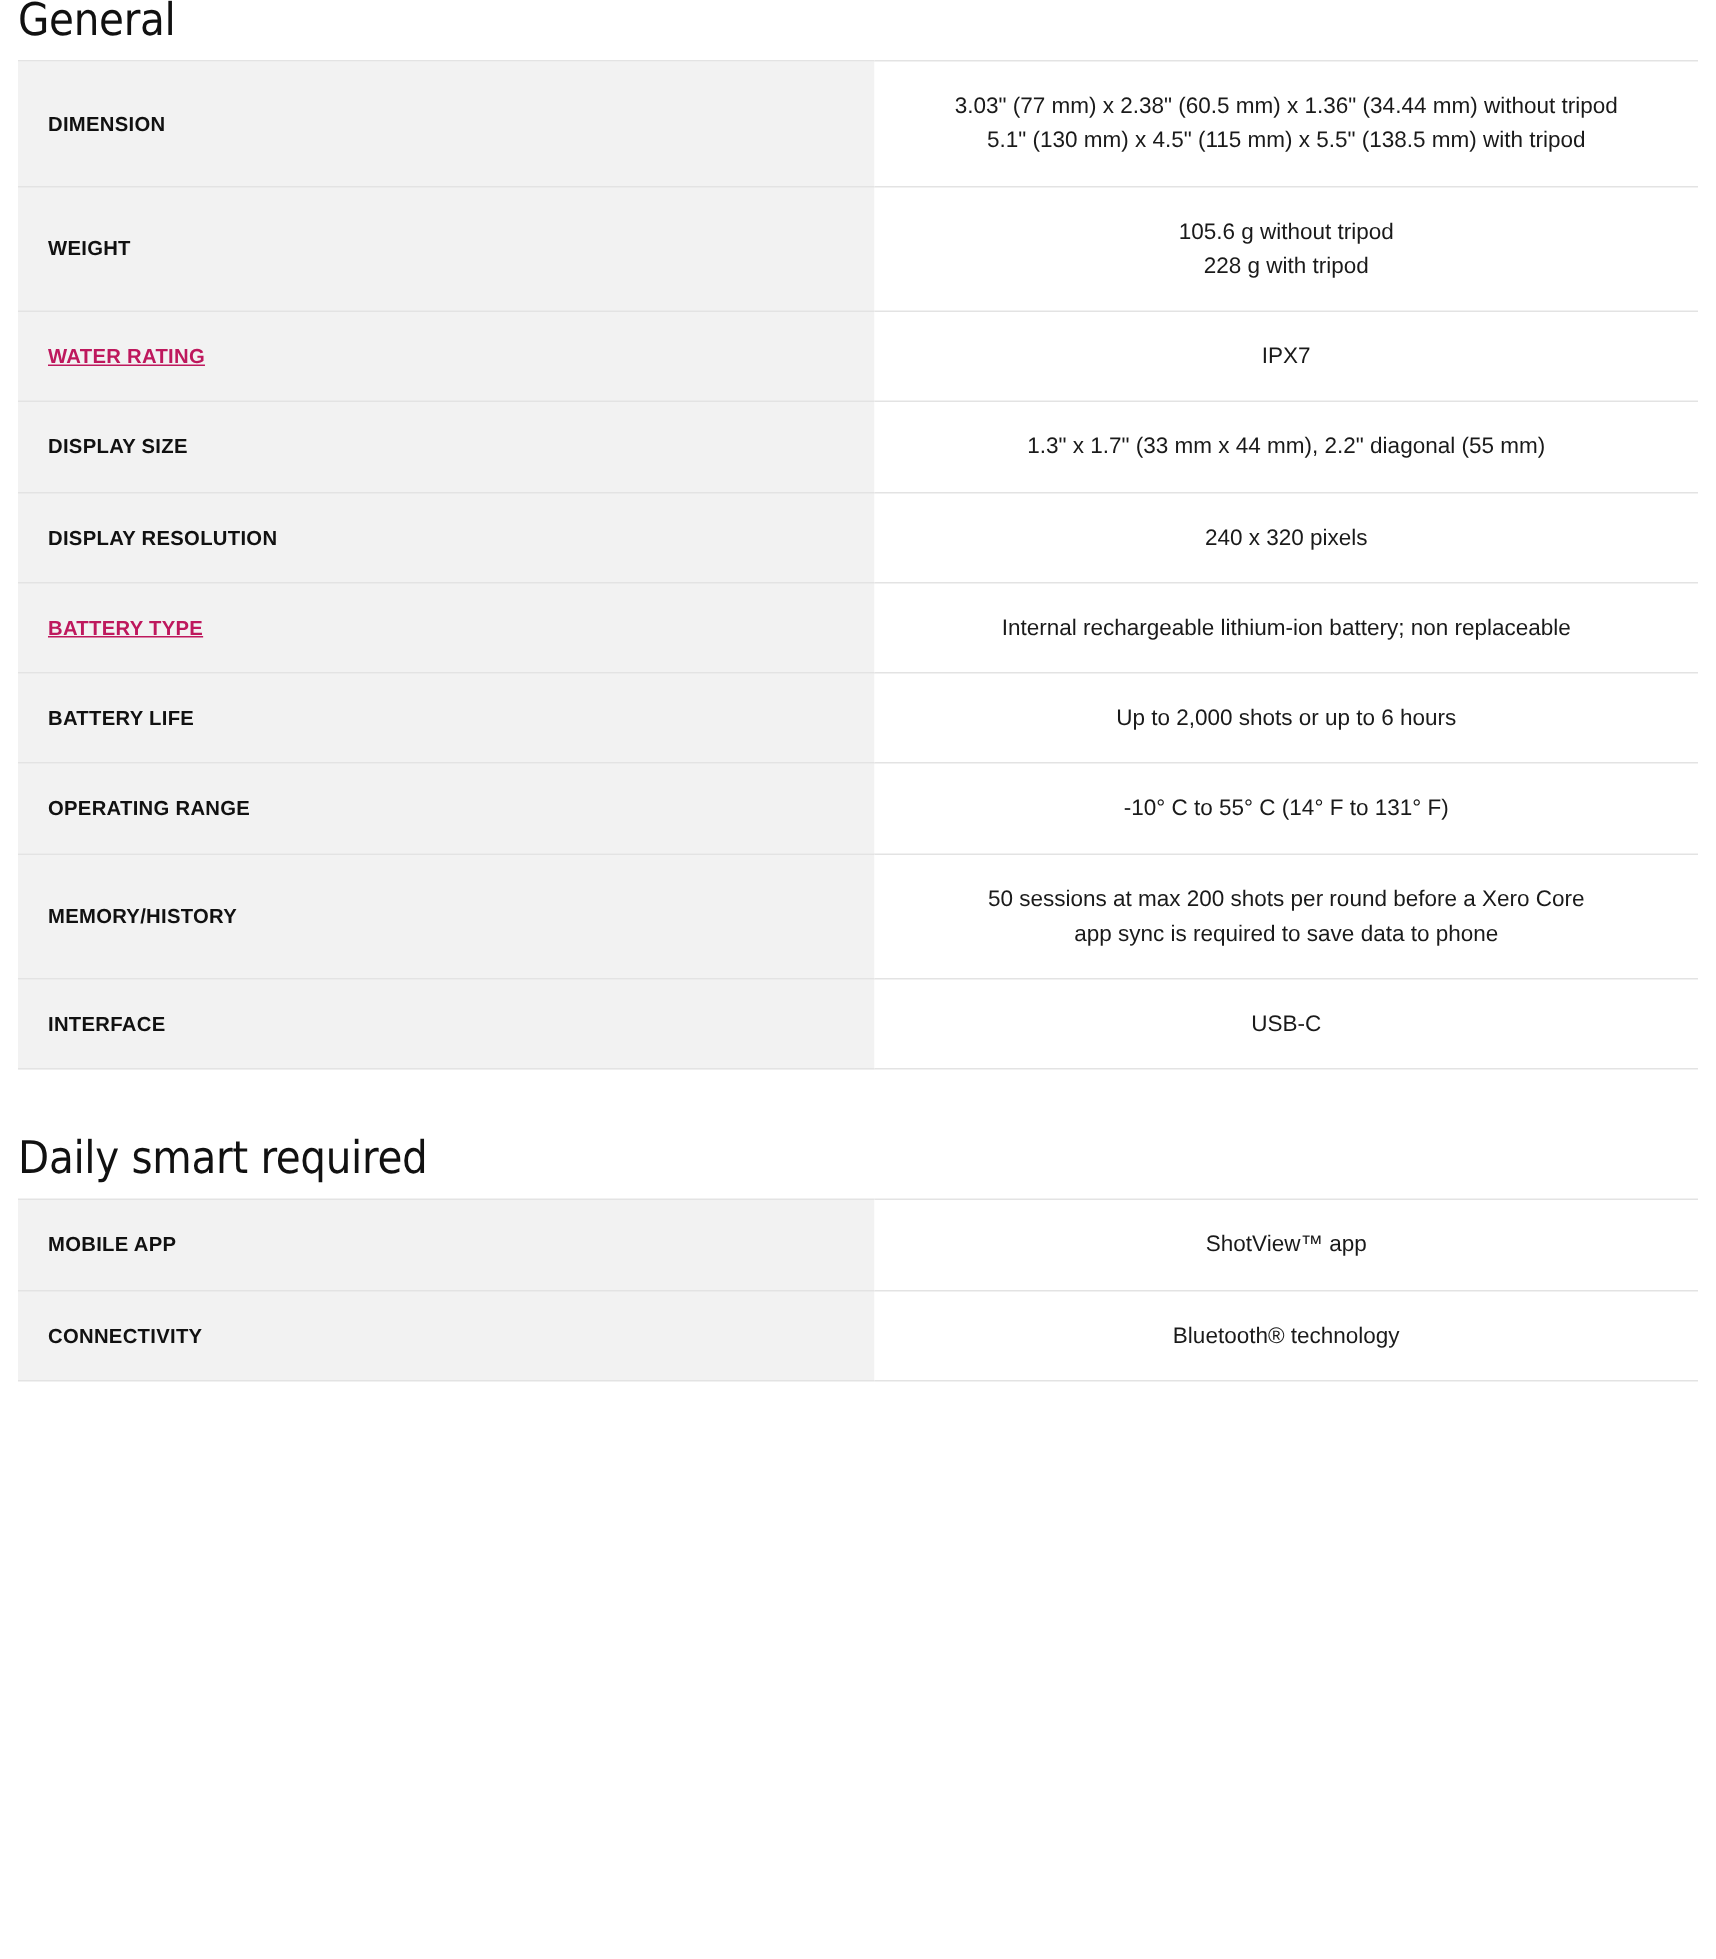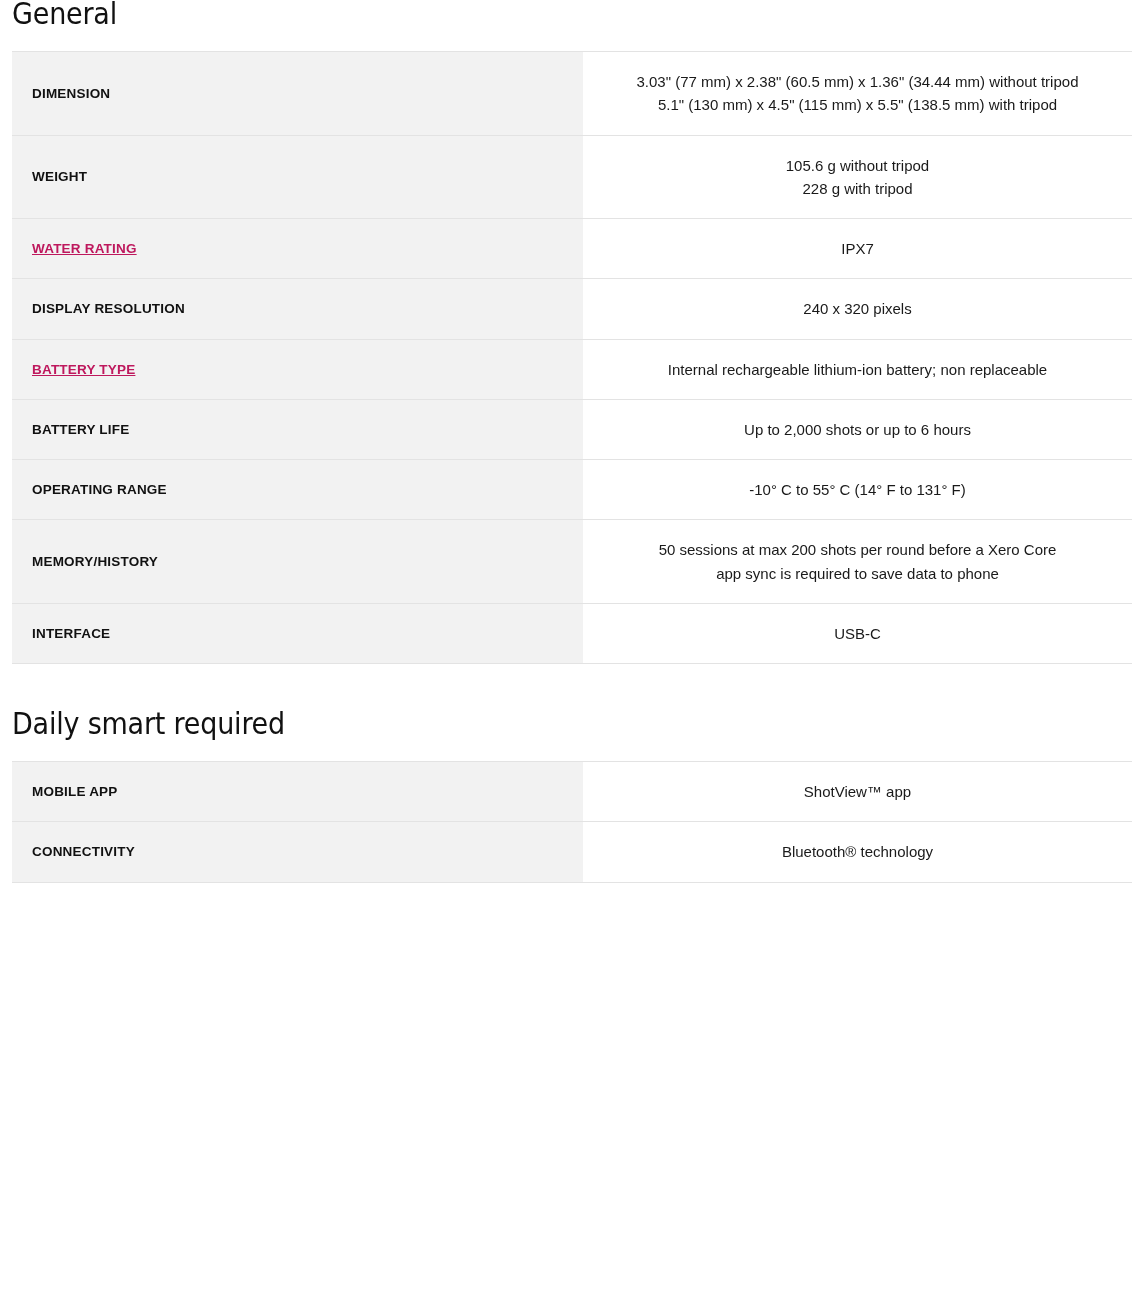--- a/index.html
+++ b/index.html
@@ -28,21 +28,21 @@
     margin: 0;
     padding: 0 0 6px 0;
   }
   .section-title.first {
     margin-top: -4px;
   }
   .spec-table {
     width: 100%;
     border-collapse: collapse;
     table-layout: fixed;
-    margin-top: 14px;
+    margin-top: 3px;
   }
   .spec-table tr {
     border-top: 1px solid #e3e3e3;
   }
   .spec-table tr:last-child {
     border-bottom: 1px solid #e3e3e3;
   }
   .spec-table td {
     vertical-align: middle;
     padding: 18px 20px;
@@ -104,20 +104,26 @@
             <span class="line">228 g with tripod</span>
           </td>
         </tr>
         <tr>
           <td class="label-cell"><a class="speclink" href="#">WATER RATING</a></td>
           <td class="value-cell">
             <span class="line">IPX7</span>
           </td>
         </tr>
         <tr>
+          <td class="label-cell"><span>DISPLAY SIZE</span></td>
+          <td class="value-cell">
+            <span class="line">1.3" x 1.7" (33 mm x 44 mm), 2.2" diagonal (55 mm)</span>
+          </td>
+        </tr>
+        <tr>
           <td class="label-cell"><span>DISPLAY RESOLUTION</span></td>
           <td class="value-cell">
             <span class="line">240 x 320 pixels</span>
           </td>
         </tr>
         <tr>
           <td class="label-cell"><a class="speclink" href="#">BATTERY TYPE</a></td>
           <td class="value-cell">
             <span class="line">Internal rechargeable lithium-ion battery; non replaceable</span>
           </td>

